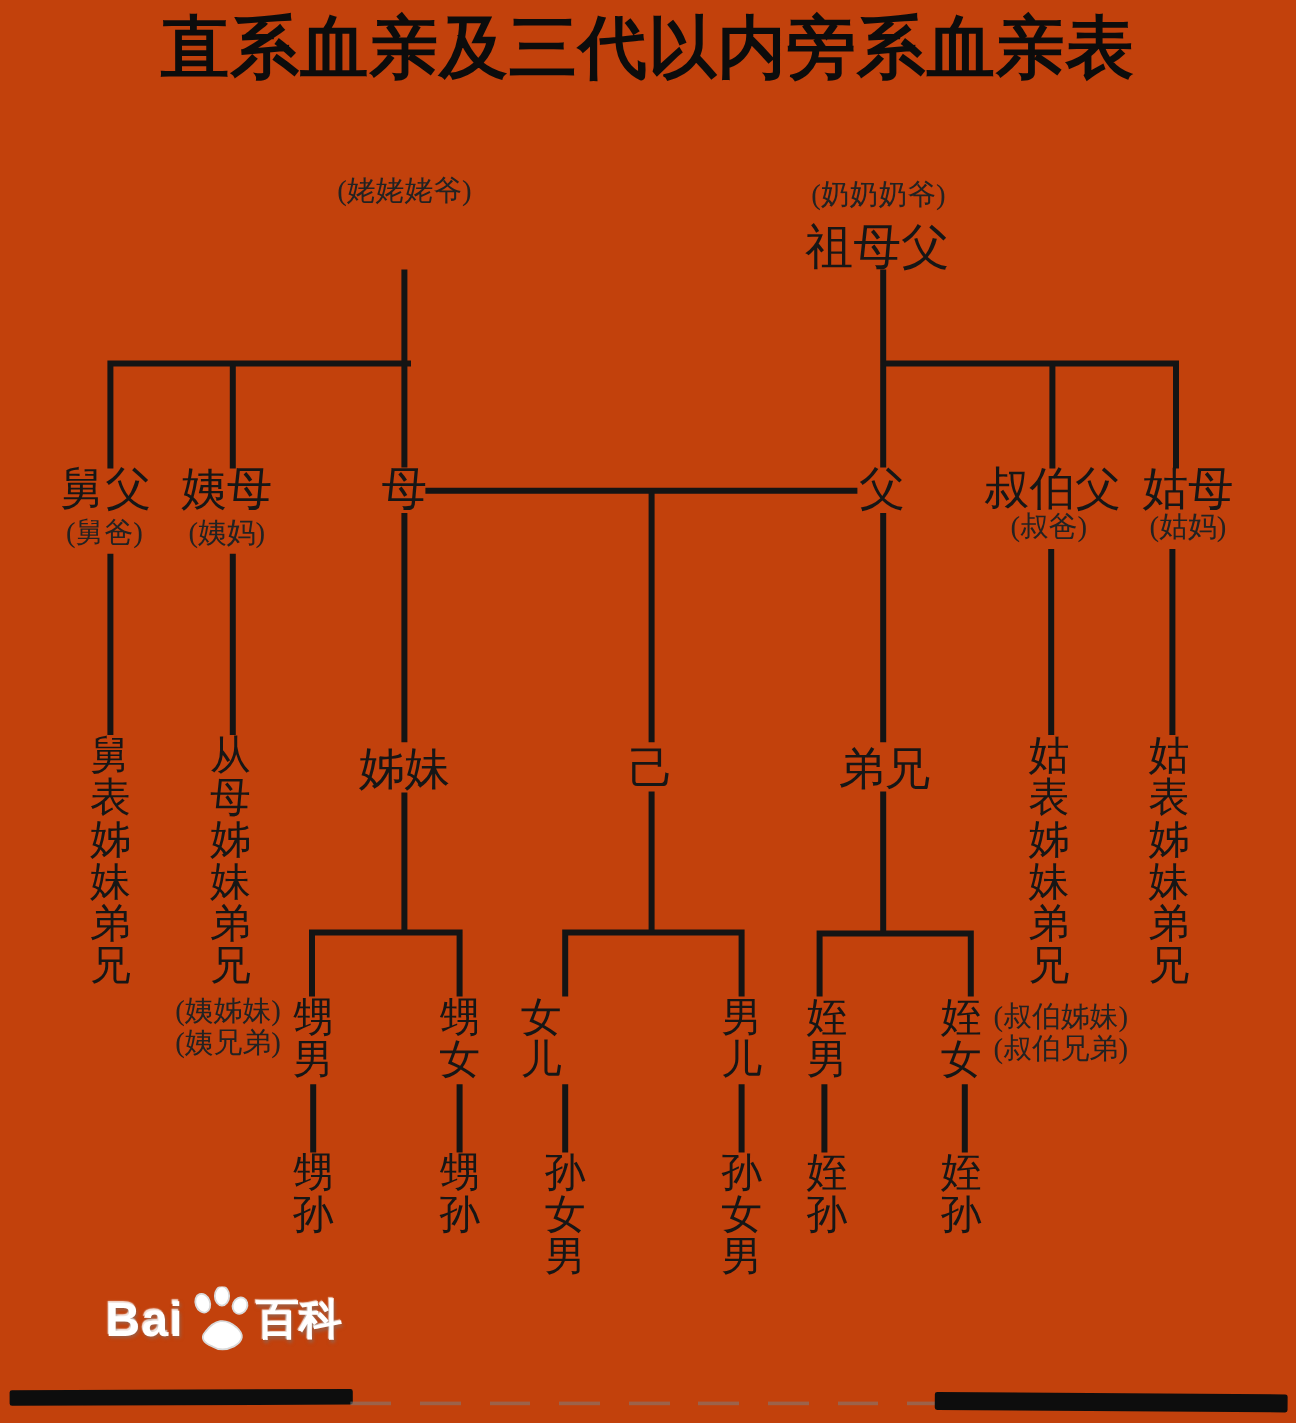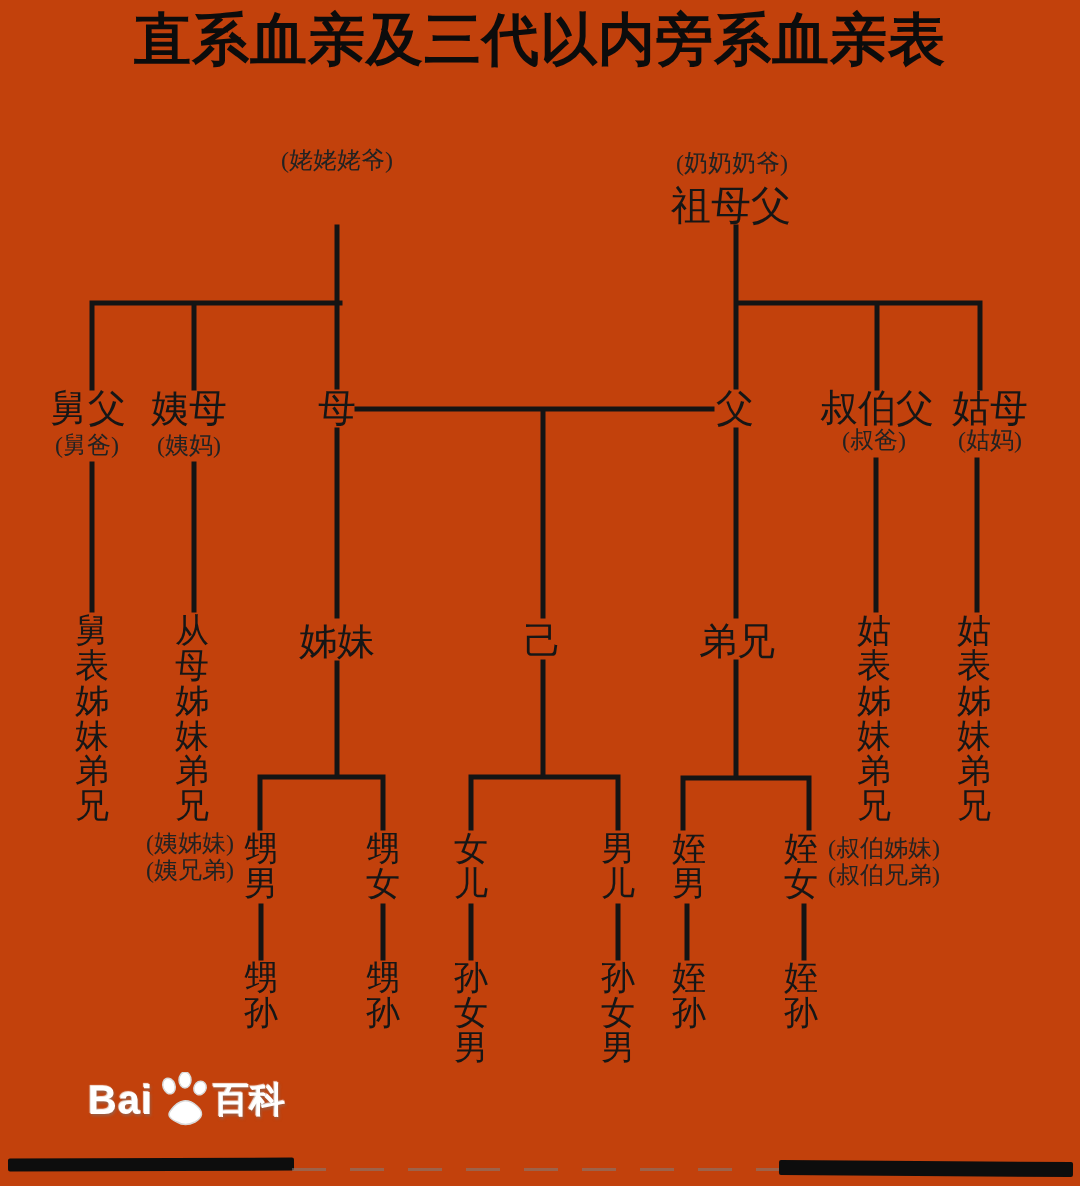--- a/index.html
+++ b/index.html
@@ -95,21 +95,21 @@
   <div class="node label" style="left:337px; top:621px">姊妹</div>
   <div class="node label" style="left:543px; top:621px">己</div>
   <div class="node label" style="left:737px; top:621px">弟兄</div>
   <div class="vcol" style="left:874px; top:613px">姑表姊妹弟兄</div>
   <div class="node note" style="left:884px; top:836px">(叔伯姊妹)</div>
   <div class="node note" style="left:884px; top:863px">(叔伯兄弟)</div>
   <div class="vcol" style="left:974px; top:613px">姑表姊妹弟兄</div>
 
   <div class="vcol" style="left:261px; top:831px">甥男</div>
   <div class="vcol" style="left:383px; top:831px">甥女</div>
-  <div class="vcol" style="left:471px; top:831px">女儿</div>
+  <div class="vcol" style="left:451px; top:831px">女儿</div>
   <div class="vcol" style="left:618px; top:831px">男儿</div>
   <div class="vcol" style="left:689px; top:831px">姪男</div>
   <div class="vcol" style="left:801px; top:831px">姪女</div>
 
   <div class="vcol" style="left:261px; top:960px">甥孙</div>
   <div class="vcol" style="left:383px; top:960px">甥孙</div>
   <div class="vcol" style="left:471px; top:960px">孙女男</div>
   <div class="vcol" style="left:618px; top:960px">孙女男</div>
   <div class="vcol" style="left:689px; top:960px">姪孙</div>
   <div class="vcol" style="left:801px; top:960px">姪孙</div>

